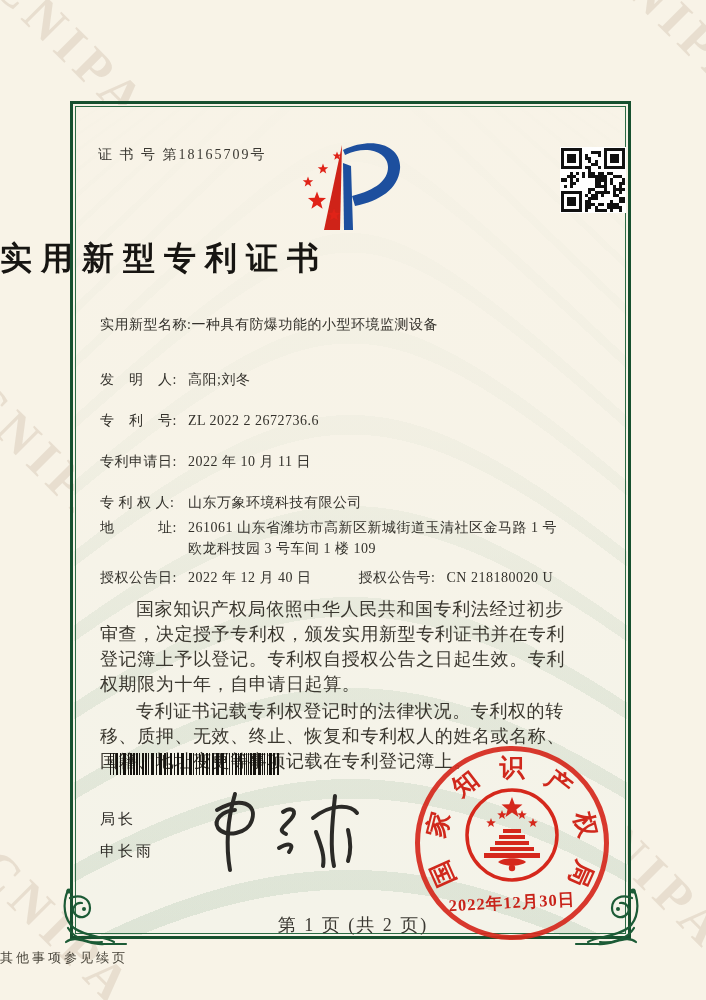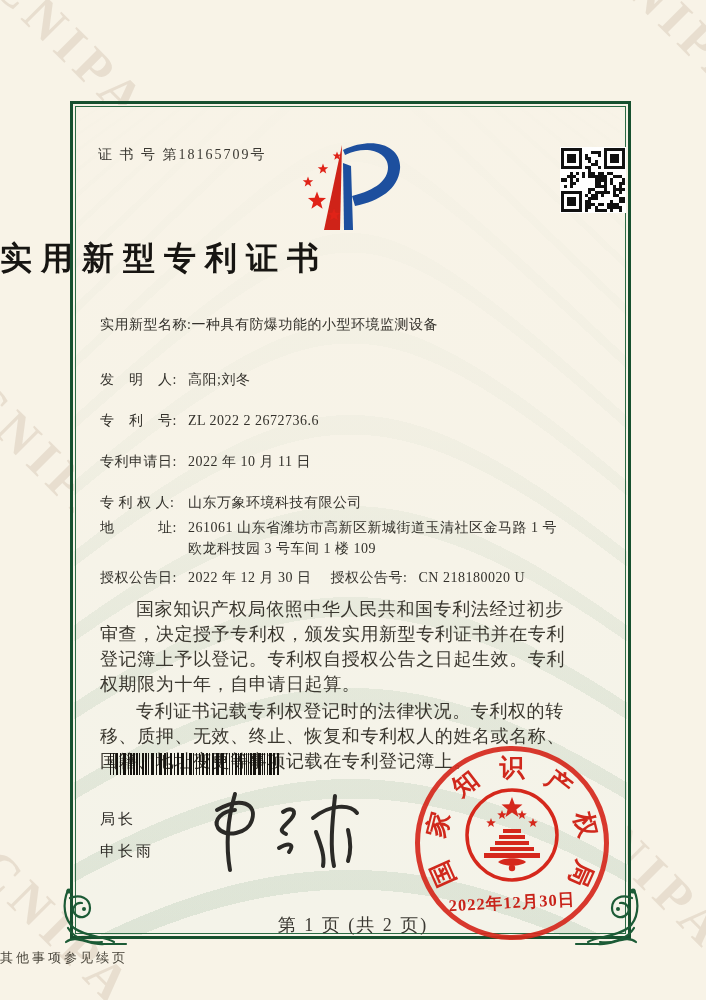--- a/index.html
+++ b/index.html
@@ -45,21 +45,21 @@
   .qr{position:absolute;left:560px;top:147px;width:64px;height:64px;background:#fff;padding:1px;}
   .title{
     position:absolute;left:0;top:237px;width:100%;text-align:left;
     font-size:32px;font-weight:bold;letter-spacing:9px;color:#171512;
   }
   .fields{position:absolute;left:100px;top:314px;width:470px;font-size:14px;line-height:21px;letter-spacing:.5px;}
   .frow{display:flex;align-items:flex-start;}
   .flabel{white-space:pre;flex:0 0 auto;min-width:88px;color:#33312b;}
   .fvalue{flex:0 1 auto;max-width:378px;color:#33312b;}
   .mt34{margin-top:34px}.mt20{margin-top:20px}.mt4{margin-top:4px}.mt8{margin-top:8px}
-  .grant-row{display:flex;gap:19px;}
+  .grant-row{display:flex;gap:47px;}
   .paras{position:absolute;left:100px;top:597px;width:474px;font-size:18px;line-height:25px;letter-spacing:.6px;color:#3a372f;}
   .paras p{margin:0;text-indent:2em;}
   .paras p+p{margin-top:2px;}
   .barcode{position:absolute;left:110px;top:753px;width:172px;height:22px;}
   .signer{position:absolute;left:100px;top:810px;font-size:15px;letter-spacing:3px;color:#2c2a25;}
   .signer .name{margin-top:13px;}
   .signature{position:absolute;left:195px;top:786px;width:180px;height:92px;}
   
   .seal{position:absolute;left:415px;top:746px;width:194px;height:194px;z-index:5;}
   .seal-ring{
@@ -283,21 +283,21 @@
       <span class="flabel">专 利 权 人:</span>
       <span class="fvalue">山东万象环境科技有限公司</span>
     </div>
     <div class="frow mt4">
       <span class="flabel">地　　　址:</span>
       <span class="fvalue">261061 山东省潍坊市高新区新城街道玉清社区金马路 1 号欧龙科技园 3 号车间 1 楼 109</span>
     </div>
     <div class="grant-row mt8">
       <div class="frow">
         <span class="flabel">授权公告日:</span>
-        <span class="fvalue">2022 年 12 月 30 日</span>
+        <span class="fvalue">2022 年 12 月 40 日</span>
       </div>
       <div class="frow">
         <span class="flabel">授权公告号:</span>
         <span class="fvalue">CN 218180020 U</span>
       </div>
     </div>
   </div>
 
   <div class="paras">
     <p>国家知识产权局依照中华人民共和国专利法经过初步审查，决定授予专利权，颁发实用新型专利证书并在专利登记簿上予以登记。专利权自授权公告之日起生效。专利权期限为十年，自申请日起算。</p>

